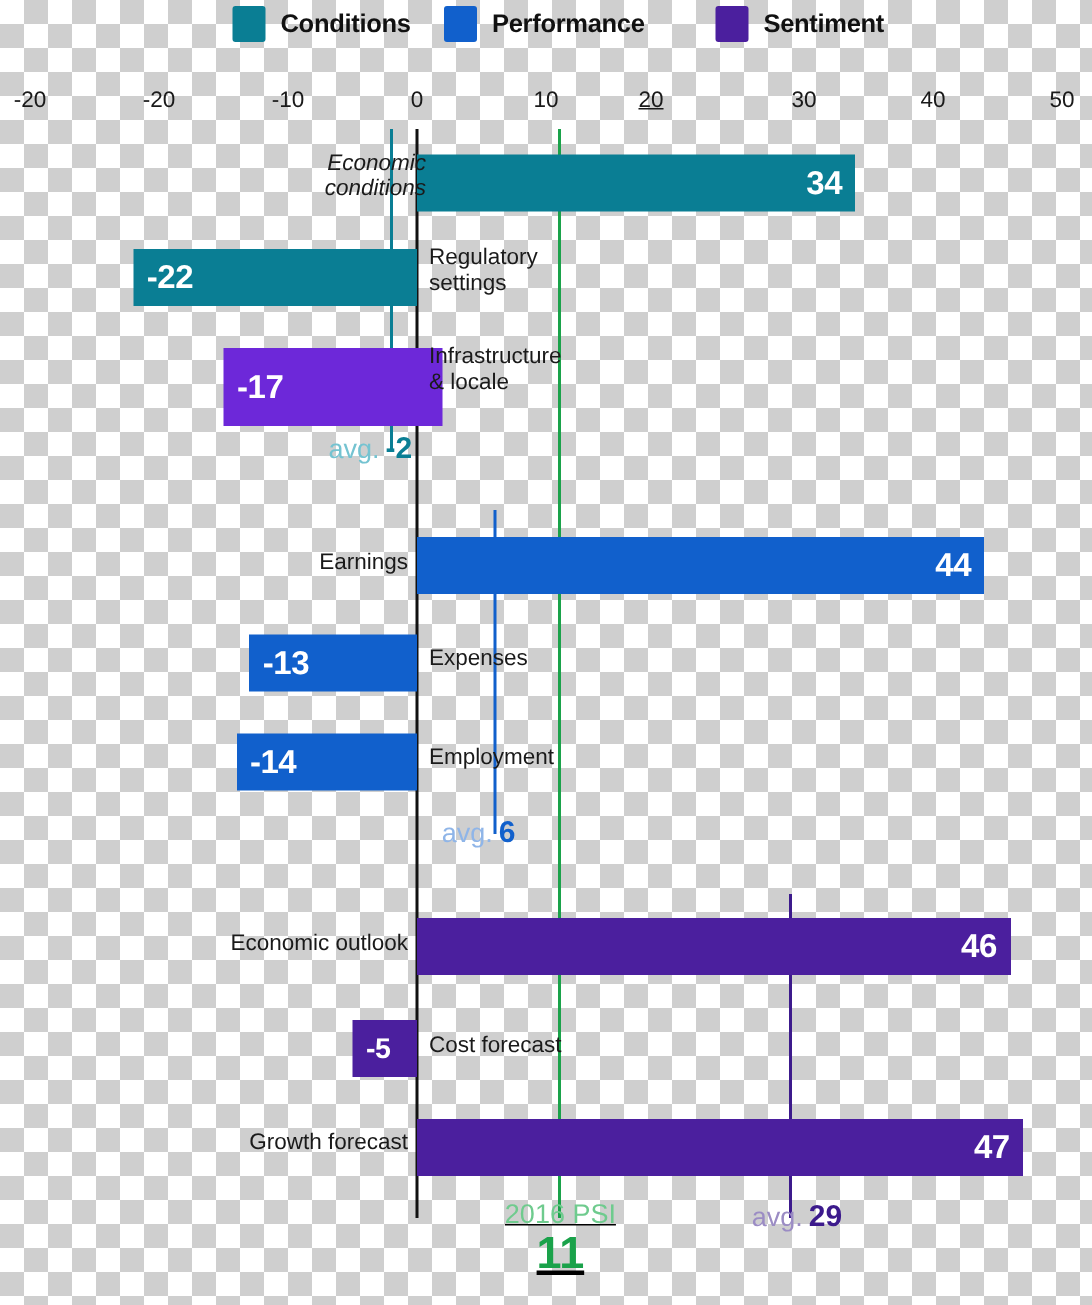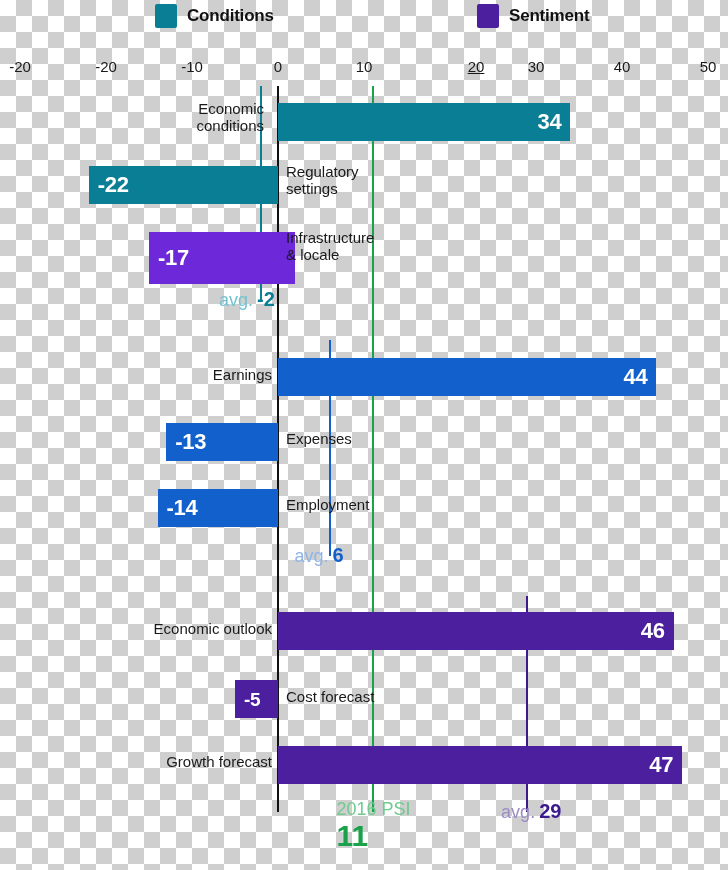--- a/index.html
+++ b/index.html
@@ -39,62 +39,66 @@
   
   .cat-label{position:absolute;font-size:15px;color:#1a1a1a;line-height:1.12;white-space:pre-line;}
   .cat-label.right{text-align:right;transform:translateX(-100%);}
   .cat-label.left{text-align:left;}
 
   
   .avg-note{position:absolute;white-space:nowrap;font-size:18px;}
   .avg-word{font-weight:normal;}
   .avg-num{font-weight:bold;font-size:20px;margin-left:4px;}
 
-  .psi-note{position:absolute;text-align:left;transform:translateX(-50%);}
+  .psi-note{position:absolute;text-align:center;transform:translateX(-50%);text-decoration:underline;}
   .psi-title{font-size:18px;line-height:1.05;}
   .psi-value{font-size:30px;font-weight:bold;line-height:1.05;margin-top:1px;}
 </style>
 </head>
 <body>
 
 <div id="stage">
 
   <div class="legend" id="legend">
       <div class="legend-item" style="left: 155px;">
         <span class="legend-swatch" style="background: rgb(10, 126, 148);"></span>
         <span class="legend-label">Conditions</span>
       </div>
+      <div class="legend-item" style="left: 296px;">
+        <span class="legend-swatch" style="background: rgb(17, 96, 204);"></span>
+        <span class="legend-label">Performance</span>
+      </div>
       <div class="legend-item" style="left: 477px;">
         <span class="legend-swatch" style="background: rgb(75, 31, 158);"></span>
         <span class="legend-label">Sentiment</span>
       </div>
     </div>
 
   <div class="axis-labels" id="axis-labels">
       <span class="tick-label" style="left: 20px;">-20</span>
       <span class="tick-label" style="left: 106px;">-20</span>
       <span class="tick-label" style="left: 192px;">-10</span>
       <span class="tick-label" style="left: 278px;">0</span>
       <span class="tick-label" style="left: 364px;">10</span>
-      <span class="tick-label" style="left: 476px; text-decoration: underline;">20</span>
+      <span class="tick-label" style="left: 434px; text-decoration: underline;">20</span>
       <span class="tick-label" style="left: 536px;">30</span>
       <span class="tick-label" style="left: 622px;">40</span>
       <span class="tick-label" style="left: 708px;">50</span>
     </div>
 
   <div id="plot">
       <div class="vline" style="left: 371.6px; top: 86px; height: 726px; width: 2px; background: rgb(26, 162, 74);"></div>
       <div class="vline" style="left: 259.8px; top: 86px; height: 214px; width: 2px; background: rgb(10, 126, 148);"></div>
       <div class="vline" style="left: 328.6px; top: 340px; height: 216px; width: 2px; background: rgb(17, 96, 204);"></div>
       <div class="vline" style="left: 526.4px; top: 596px; height: 216px; width: 2px; background: rgb(60, 26, 140);"></div>
       <div class="zero-axis" style="left: 276.75px; top: 86px; height: 726px; background: rgb(17, 17, 17);"></div>
       <div class="bar pos" style="left: 278px; width: 292.4px; top: 103px; height: 38px; background: rgb(10, 126, 148);">
         <span class="bar-value">34</span>
       </div>
-      <div class="cat-label right" style="top: 101px; left: 264px;">Economic
+      <div class="cat-label right" style="top: 101px; left: 284px; font-style: italic;">Economic
 conditions</div>
       <div class="bar neg" style="left: 88.8px; width: 189.2px; top: 166px; height: 38px; background: rgb(10, 126, 148);">
         <span class="bar-value">-22</span>
       </div>
       <div class="cat-label left" style="top: 164px; left: 286px;">Regulatory
 settings</div>
       <div class="bar neg" style="left: 149px; width: 146.2px; top: 232px; height: 52px; background: #6d28d9;">
         <span class="bar-value">-17</span>
       </div>
       <div class="cat-label left" style="top: 230px; left: 286px;">Infrastructure

